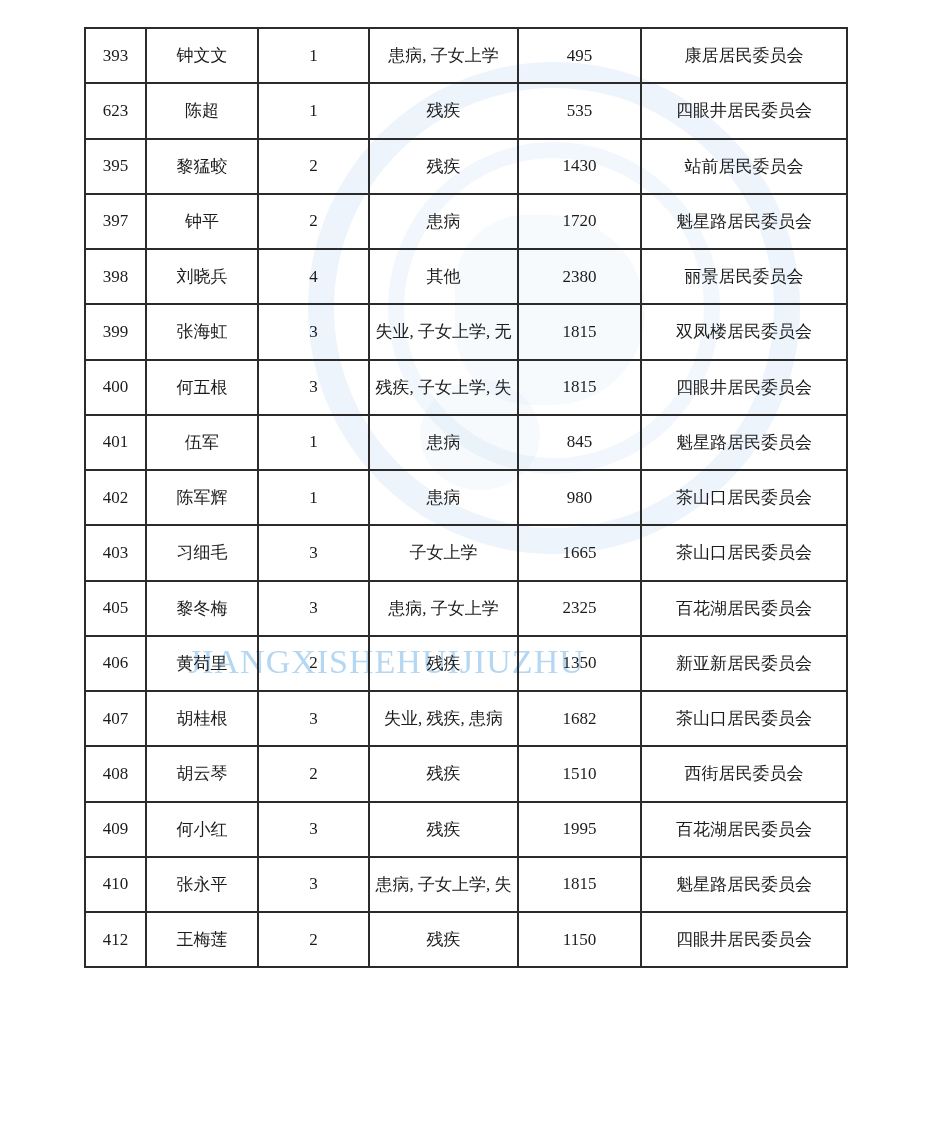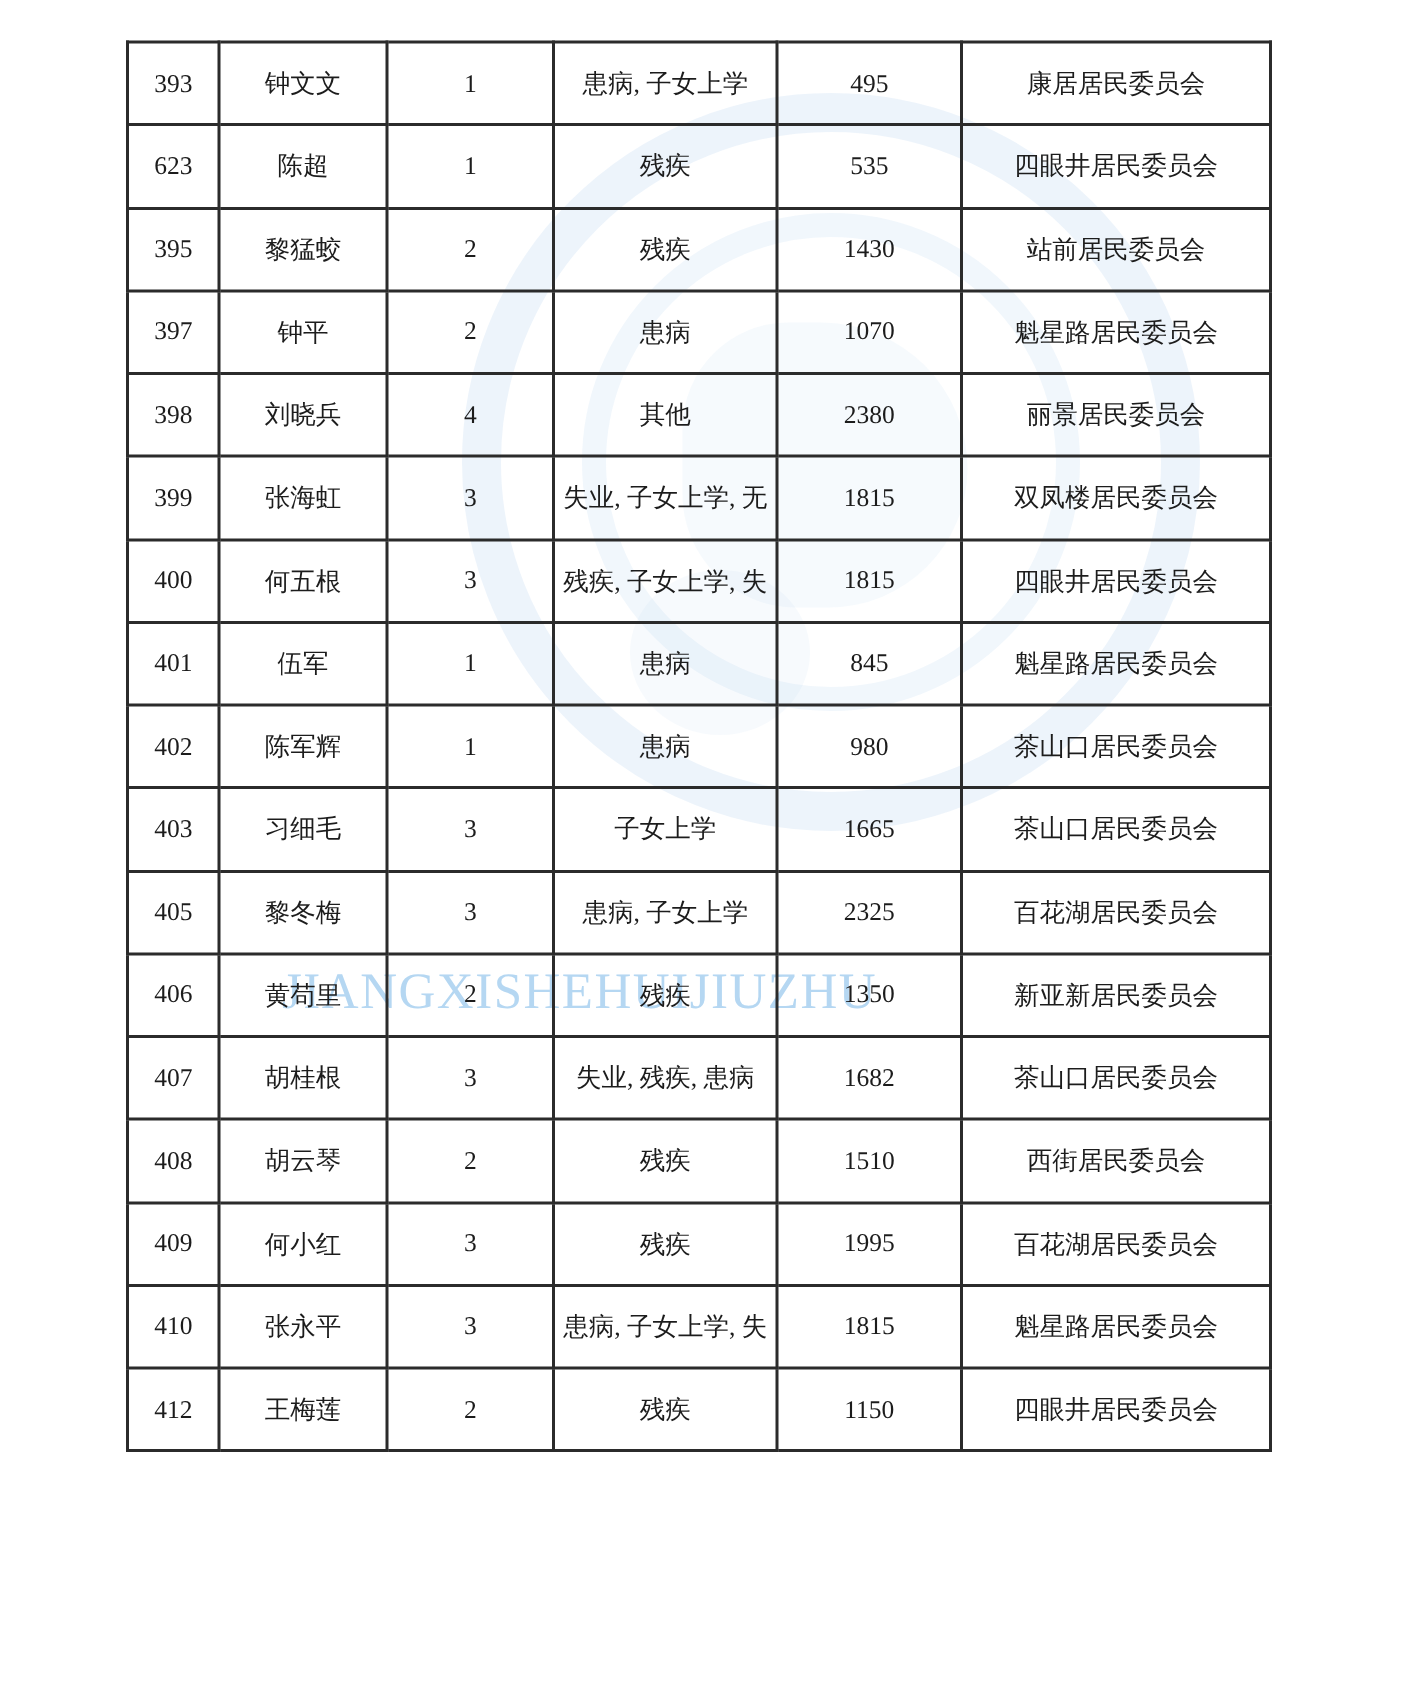--- a/index.html
+++ b/index.html
@@ -151,21 +151,21 @@
       <td>2</td>
       <td>残疾</td>
       <td>1430</td>
       <td>站前居民委员会</td>
     </tr>
         <tr>
       <td>397</td>
       <td>钟平</td>
       <td>2</td>
       <td>患病</td>
-      <td>1070</td>
+      <td>1720</td>
       <td>魁星路居民委员会</td>
     </tr>
         <tr>
       <td>398</td>
       <td>刘晓兵</td>
       <td>4</td>
       <td>其他</td>
       <td>2380</td>
       <td>丽景居民委员会</td>
     </tr>

